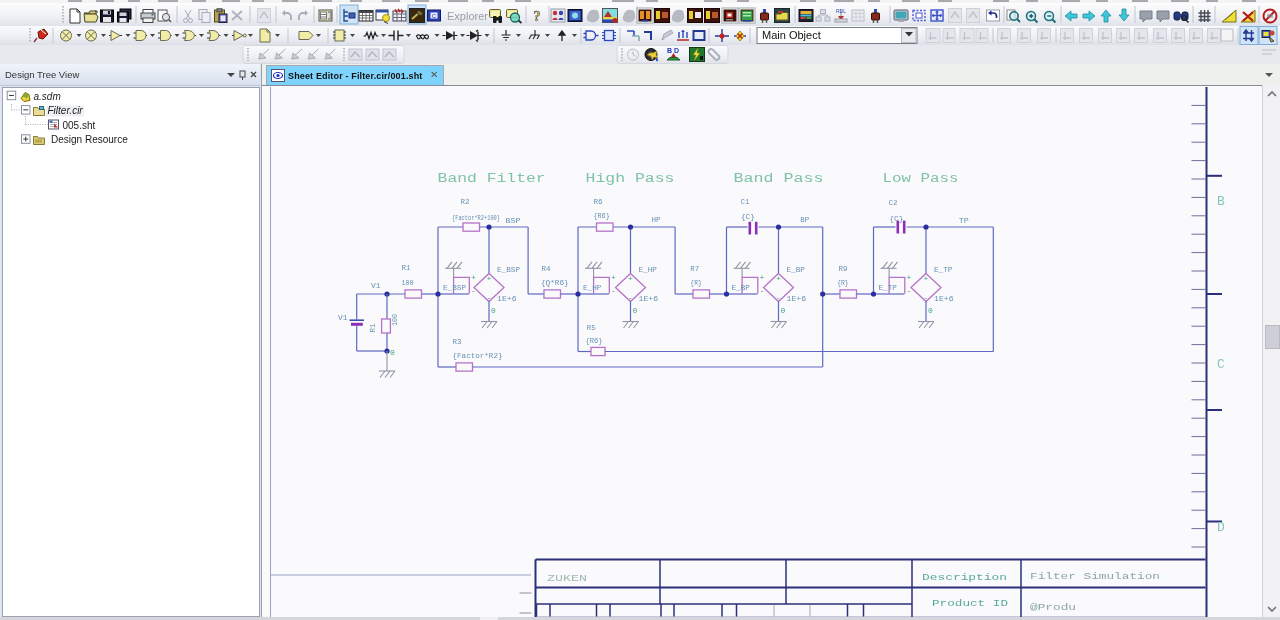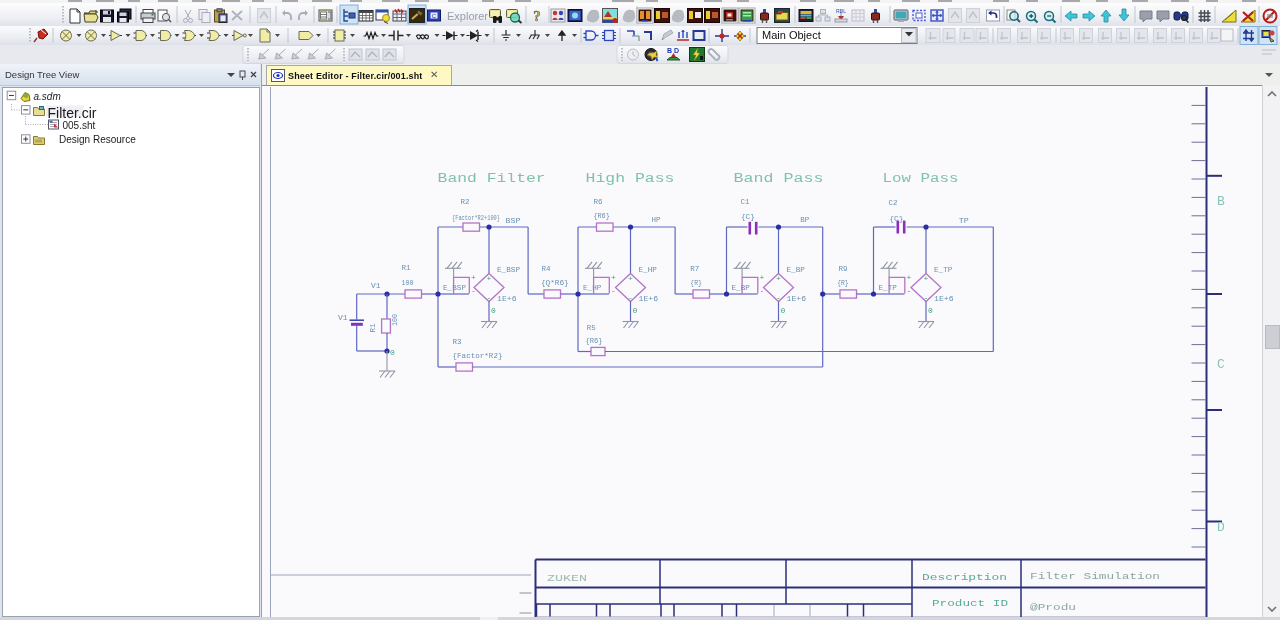--- a/index.html
+++ b/index.html
@@ -10,22 +10,22 @@
 #tb2{left:0;top:26px;width:1280px;height:19px;
  background:linear-gradient(#fbfbfd,#eceef3 60%,#dde0e8);}
 #tb3{left:0;top:45px;width:1280px;height:20px;background:#e7e9ef;}
 #tb1 svg,#tb2 svg,#tb3 svg{filter:blur(0.25px) saturate(0.92);}
 #lpanel{left:0;top:64px;width:262px;height:556px;background:#dfe5ef;border-right:1px solid #9aa0b0;box-sizing:border-box;}
 #lphead{left:0;top:64px;width:260px;height:21px;
  background:linear-gradient(#f0f4fa,#d7e0ee);border-bottom:1px solid #c0c8d6;}
 #lphead .t{position:absolute;left:5px;top:5px;font-size:9.5px;color:#333;}
 #treebox{left:2px;top:87px;width:256px;height:528px;background:#fff;border:1px solid #9aa2b2;}
 #tabbar{left:262px;top:64px;width:1018px;height:21px;background:#eef0ee;border-bottom:1px solid #b8b8bc;}
-#tab{position:absolute;left:4px;top:1px;width:176px;height:20px;background:#fef9c3;
- border:1px solid #a8a8ac;border-bottom:none;padding-left:8px;}
+#tab{position:absolute;left:4px;top:1px;width:176px;height:20px;background:#7dd3fc;
+ border:1px solid #a8a8ac;border-bottom:none;}
 #tab .tt{position:absolute;left:21px;top:5px;font-size:9px;font-weight:bold;color:#111;white-space:nowrap;letter-spacing:0.15px;}
 #tab .tx{position:absolute;left:163px;top:3px;font-size:10px;color:#555;}
 #canvas{left:262px;top:85px;width:1000px;height:535px;background:#fafafd;border-top:1px solid #8a8a96;}
 #canvas svg{filter:blur(0.3px);}
 #vscroll{left:1262px;top:85px;width:18px;height:535px;background:#f2f2f5;border-left:1px solid #d0d0d6;}
 #vthumb{position:absolute;left:2px;top:240px;width:13px;height:22px;background:#cdced6;border:1px solid #b8bac4;}
 #bstrip{left:0;top:617px;width:1280px;height:3px;background:#d5d6db;}
 #bthumb{position:absolute;left:480px;top:0;width:18px;height:3px;background:#efeff2;}
 </style></head><body>
 <div id="root">
@@ -727,23 +727,23 @@
         <path d="M6 4l4 4h-4z" fill="#c03030"></path>
         <rect x="1.5" y="1.2" width="3" height="2" fill="#3a62c0"></rect>
       </g>
       <g transform="translate(33,134.5)">
         <path d="M0.5 2h4l1 1.5h6V10H0.5z" fill="#d8cc7a" stroke="#8a7a30"></path>
         <rect x="2" y="5" width="7" height="3" fill="#b8a84a"></rect>
       </g>
       <rect x="46" y="105.5" width="38" height="11" fill="#eef0f4"></rect>
     </svg>
     <div class="abs" style="left:33.5px;top:90.7px;font-size:10px;color:#1a1a1a;white-space:nowrap;font-style:italic;">a.sdm</div>
-    <div class="abs" style="left:47.5px;top:105.3px;font-size:14px;color:#1a1a1a;white-space:nowrap;">Filter.cir</div>
+    <div class="abs" style="left:47.5px;top:105.3px;font-size:10px;color:#1a1a1a;white-space:nowrap;font-style:italic;">Filter.cir</div>
     <div class="abs" style="left:62.5px;top:119.69999999999999px;font-size:10px;color:#1a1a1a;white-space:nowrap;">005.sht</div>
-    <div class="abs" style="left:59px;top:134.3px;font-size:10px;color:#1a1a1a;white-space:nowrap;">Design Resource</div>
+    <div class="abs" style="left:51px;top:134.3px;font-size:10px;color:#1a1a1a;white-space:nowrap;">Design Resource</div>
     <div class="abs" id="tabbar">
       <div id="tab">
         <svg class="abs" style="left:4px;top:3px" width="14" height="13">
           <rect x="0.5" y="0.5" width="13" height="12" fill="#fff" stroke="#556"></rect>
           <ellipse cx="7" cy="6.5" rx="4.5" ry="3" fill="#fff" stroke="#2030c0" stroke-width="1.2"></ellipse>
           <circle cx="7" cy="6.5" r="1.6" fill="#2030c0"></circle>
         </svg>
         <span class="tt">Sheet Editor - Filter.cir/001.sht</span>
         <span class="tx">✕</span>
       </div>

